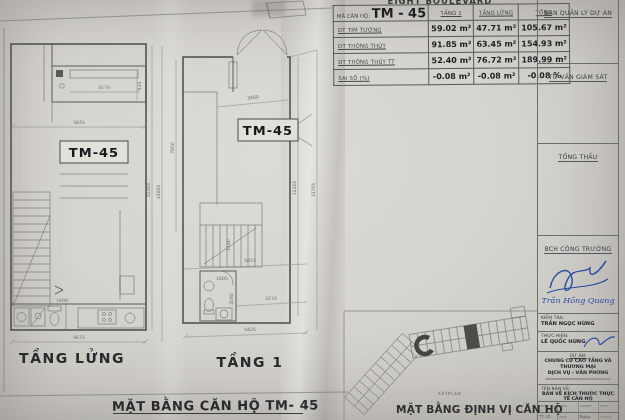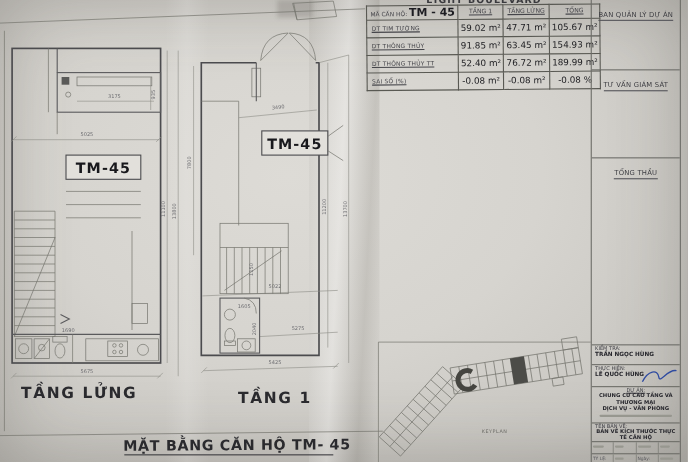--- a/index.html
+++ b/index.html
@@ -12,23 +12,23 @@
   
   .fold{left:281px;top:0;width:64px;height:420px;
     background:linear-gradient(93deg, rgba(99,95,87,.10), rgba(255,255,255,.30) 44%, rgba(92,88,80,.16) 76%, rgba(255,255,255,.04));}
   .fold2{left:150px;top:0;width:40px;height:420px;background:linear-gradient(90deg,transparent,rgba(255,255,255,.14),transparent);}
   .notch{left:252px;top:0;width:32px;height:16px;background:rgba(86,82,76,.22);filter:blur(2px);}
   
   #areaTable{left:333px;top:4px;width:207px;border-collapse:collapse;transform:rotate(-.5deg);}
   #areaTable td,#areaTable th{border:1px solid #595953;padding:0 2px;vertical-align:middle;background:transparent;}
   #areaTable .lbl{font-size:5.4px;letter-spacing:.2px;color:#45454a;text-decoration:underline;text-align:left;padding-left:4px;font-weight:normal;}
   #areaTable .colh{font-size:5.6px;color:#45454a;text-decoration:underline;text-align:center;font-weight:normal;}
-  #areaTable .num{font-size:8px;font-weight:normal;color:#202024;text-align:center;white-space:nowrap;}
+  #areaTable .num{font-size:8px;font-weight:bold;color:#202024;text-align:center;white-space:nowrap;}
   #areaTable .code{font-size:5.4px;color:#45454a;text-align:left;padding-left:3px;white-space:nowrap;}
-  #areaTable .code b{font-size:10px;color:#1d1d22;margin-top:24px;}
+  #areaTable .code b{font-size:13px;color:#1d1d22;margin-top:24px;}
   #areaTable tr{height:16px;}
   #areaTable tr.hd{height:13px;}
   #projTitle{left:340px;top:-4px;width:200px;text-align:center;font-weight:bold;font-size:8.5px;letter-spacing:1px;color:#3a3a3e;}
   
   #panels{left:537px;top:0;width:80px;height:420px;border-left:1px solid #6d6d68;border-right:1px solid #6d6d68;}
   .panel{position:absolute;left:0;width:100%;box-sizing:border-box;border-top:1px solid #6d6d68;text-align:center;}
   .panel.first{border-top:none;}
   .ptitle{display:inline-block;margin-top:5px;font-size:6.2px;letter-spacing:.2px;color:#3d3d42;border-bottom:.5px solid #55555a;padding-bottom:1px;white-space:nowrap;}
   .sigName{font-family:"DejaVu Serif",serif;font-style:italic;font-size:8px;color:#2f4da8;white-space:nowrap;}
   
@@ -257,20 +257,28 @@
   <div class="abs" id="panels">
     <div class="panel first" style="top:0;height:63px">
       <span class="ptitle">BAN QUẢN LÝ DỰ ÁN</span>
     </div>
     <div class="panel" style="top:63px;height:80px">
       <span class="ptitle">TƯ VẤN GIÁM SÁT</span>
     </div>
     <div class="panel" style="top:143px;height:92px">
       <span class="ptitle">TỔNG THẦU</span>
     </div>
+    <div class="panel" style="top:235px;height:78px">
+      <span class="ptitle">BCH CÔNG TRƯỜNG</span>
+      <svg width="72" height="40" style="display:block;margin:1px auto 0">
+        <path d="M8,32 c4,-18 20,-24 22,-9 c2,11 -11,17 -6,4 c6,-17 17,-9 24,-15 c-2,11 7,7 16,-7" stroke="#2e4aa0" stroke-width="1.4" fill="none"></path>
+        <path d="M5,37 C24,29 48,34 66,23" stroke="#2e4aa0" stroke-width="1.1" fill="none"></path>
+      </svg>
+      <div class="sigName">Trần Hồng Quang</div>
+    </div>
 
     <div>
       <div class="tbrow" style="top:313px;height:18px">
         <span>KIỂM TRA:</span><br>
         <span class="tbname">TRẦN NGỌC HÙNG</span>
       </div>
       <div class="tbrow" style="top:331px;height:20px">
         <span>THỰC HIỆN:</span><br>
         <span class="tbname">LÊ QUỐC HÙNG</span>
         <svg class="abs" style="right:1px;top:1px" width="36" height="18">
@@ -304,14 +312,15 @@
     </div>
   </div>
 
   <div class="abs planLabel" style="left:16px;top:350px;width:112px">TẦNG LỬNG</div>
   <div class="abs planLabel" style="left:202px;top:354px;width:96px">TẦNG 1</div>
 
   <div class="abs" id="footerLabel">MẶT BẰNG CĂN HỘ TM- 45</div>
   <div class="abs" id="footerUnderline"></div>
 
   <div class="abs" id="keycap">KEYPLAN</div>
+  <div class="abs" id="keylabel">MẶT BẰNG ĐỊNH VỊ CĂN HỘ</div>
 
 </div>
 
 </body></html>

